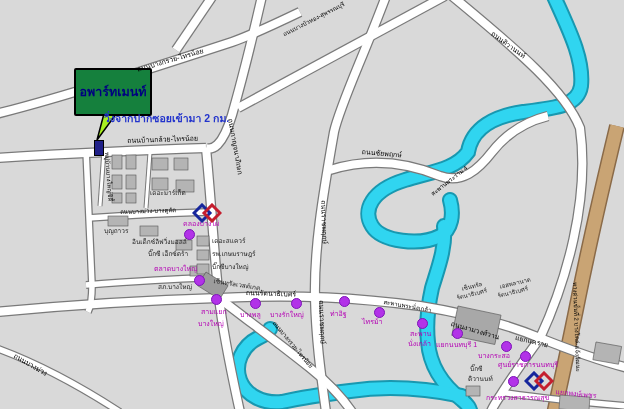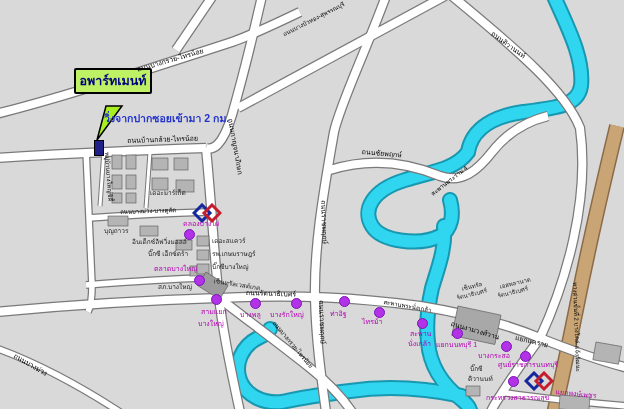--- a/index.html
+++ b/index.html
@@ -7,23 +7,23 @@
        font-family:"Liberation Sans",sans-serif;}
   #geo{position:absolute;left:0;top:0;}
   .lbl{position:absolute;white-space:nowrap;line-height:1.05;transform-origin:0 0;color:#000;}
   .road{font-size:7px;}
   .small{font-size:6px;}
   .place{font-size:6.5px;color:#1c1c1c;}
   .station{font-size:7px;color:#b400b4;}
   .junction{font-size:7px;color:#000;}
   .dot{position:absolute;width:11px;height:11px;border-radius:50%;
        background:#b232e8;border:1px solid #7d14b8;box-sizing:border-box;}
-  .callout{position:absolute;left:74px;top:68px;width:70px;background:#bef264;
+  .callout{position:absolute;left:74px;top:68px;width:70px;background:#15803d;
        border:2px solid #000;border-radius:2px;text-align:center;
-       color:#000080;font-weight:bold;font-size:12.5px;padding:1px 2px;}
+       color:#000080;font-weight:bold;font-size:12.5px;padding:12px 2px;}
   .note{position:absolute;left:104px;top:110px;color:#2233cc;font-weight:bold;font-size:10.5px;}
   .marker{position:absolute;left:94px;top:140px;width:10px;height:16px;
        background:#202088;border:1px solid #000;box-sizing:border-box;}
   .logo{position:absolute;}
 </style>
 </head>
 <body>
 
 <div id="map">
 

